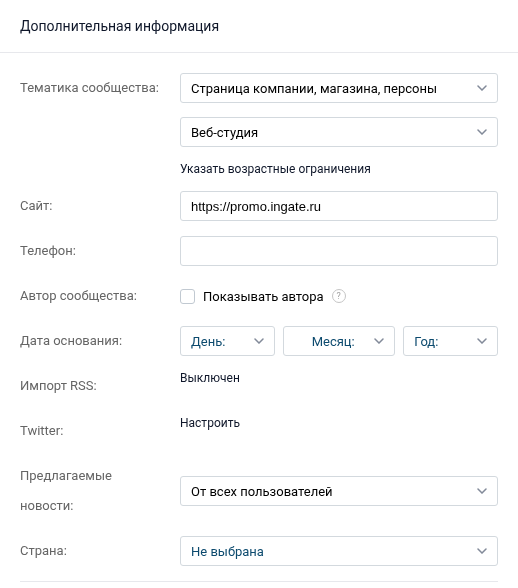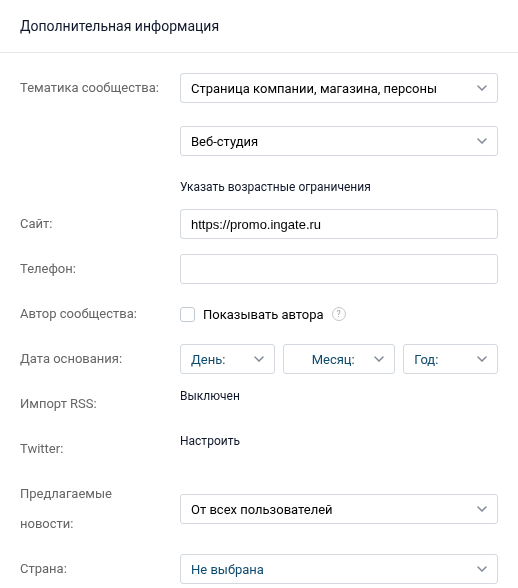--- a/index.html
+++ b/index.html
@@ -36,21 +36,21 @@
       padding-right: 14px;
       color: #656565;
       font-size: 13px;
       line-height: 30px;
       flex-shrink: 0;
     }
     .form-control {
       flex: 1;
       display: flex;
       flex-direction: column;
-      gap: 23px;
+      gap: 14px;
     }
     .select-box, .text-input {
       position: relative;
       width: 100%;
       height: 30px;
       border: 1px solid #d3d9de;
       border-radius: 3px;
       background: #fff;
       display: flex;
       align-items: center;

